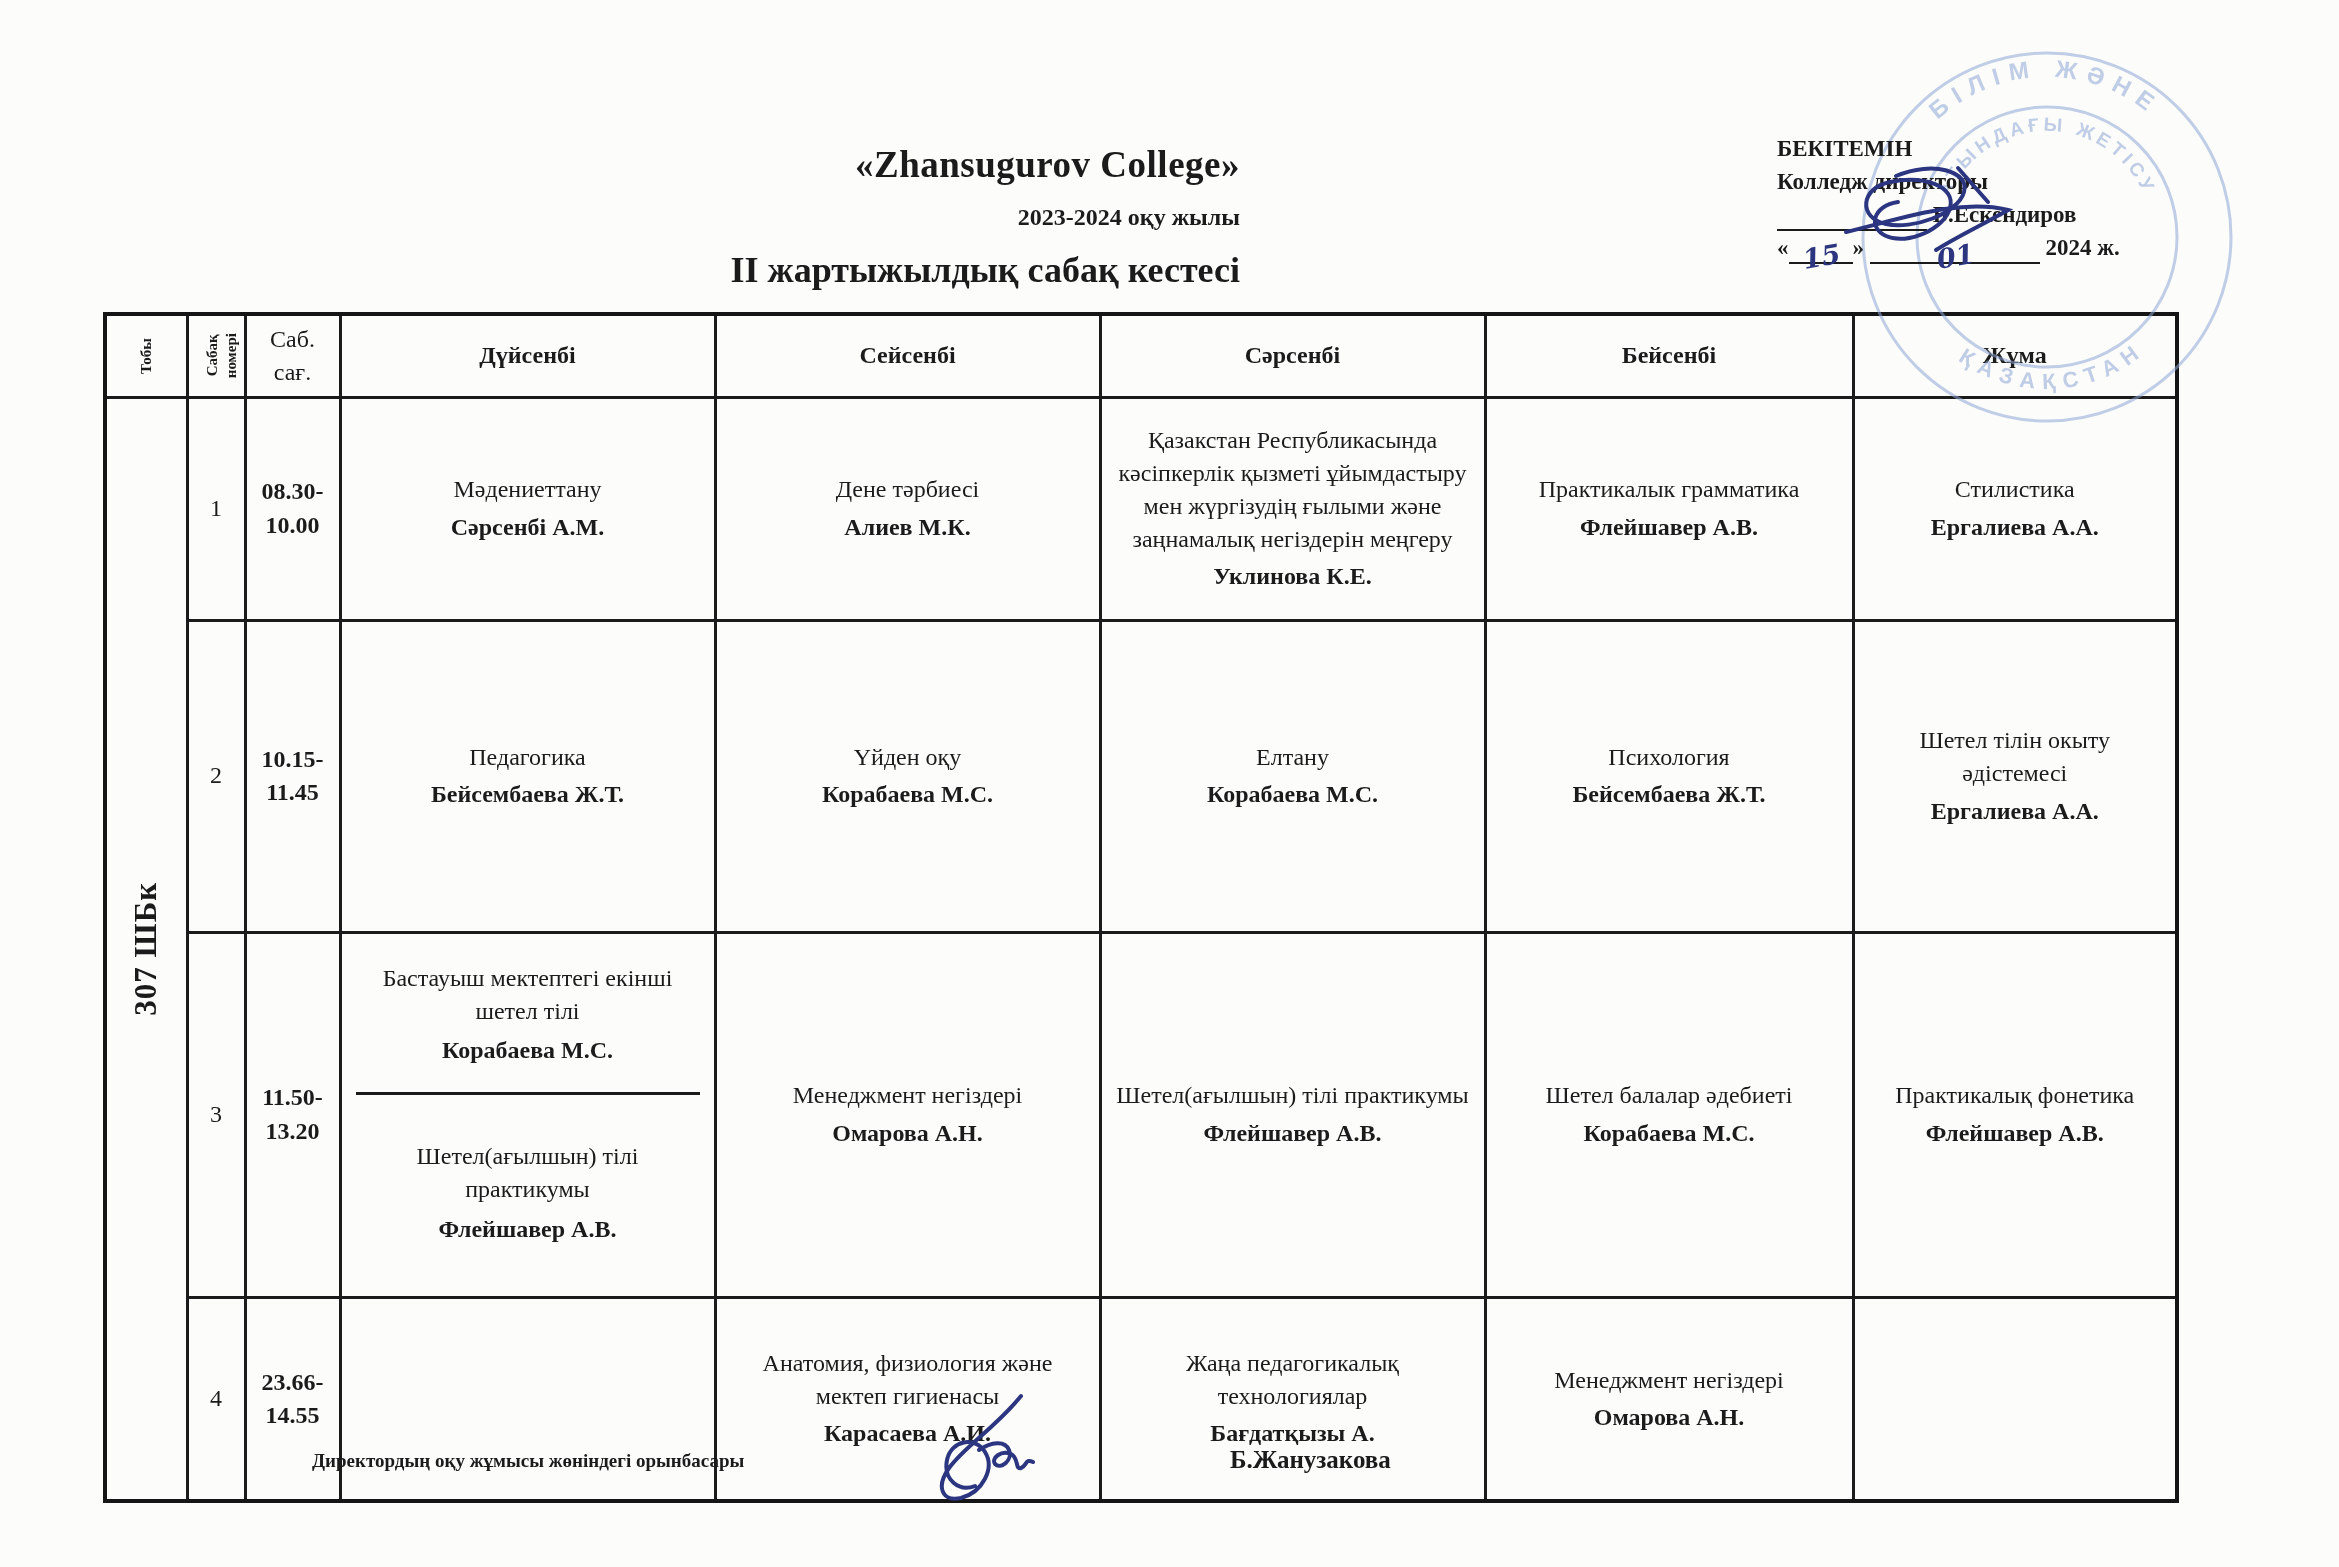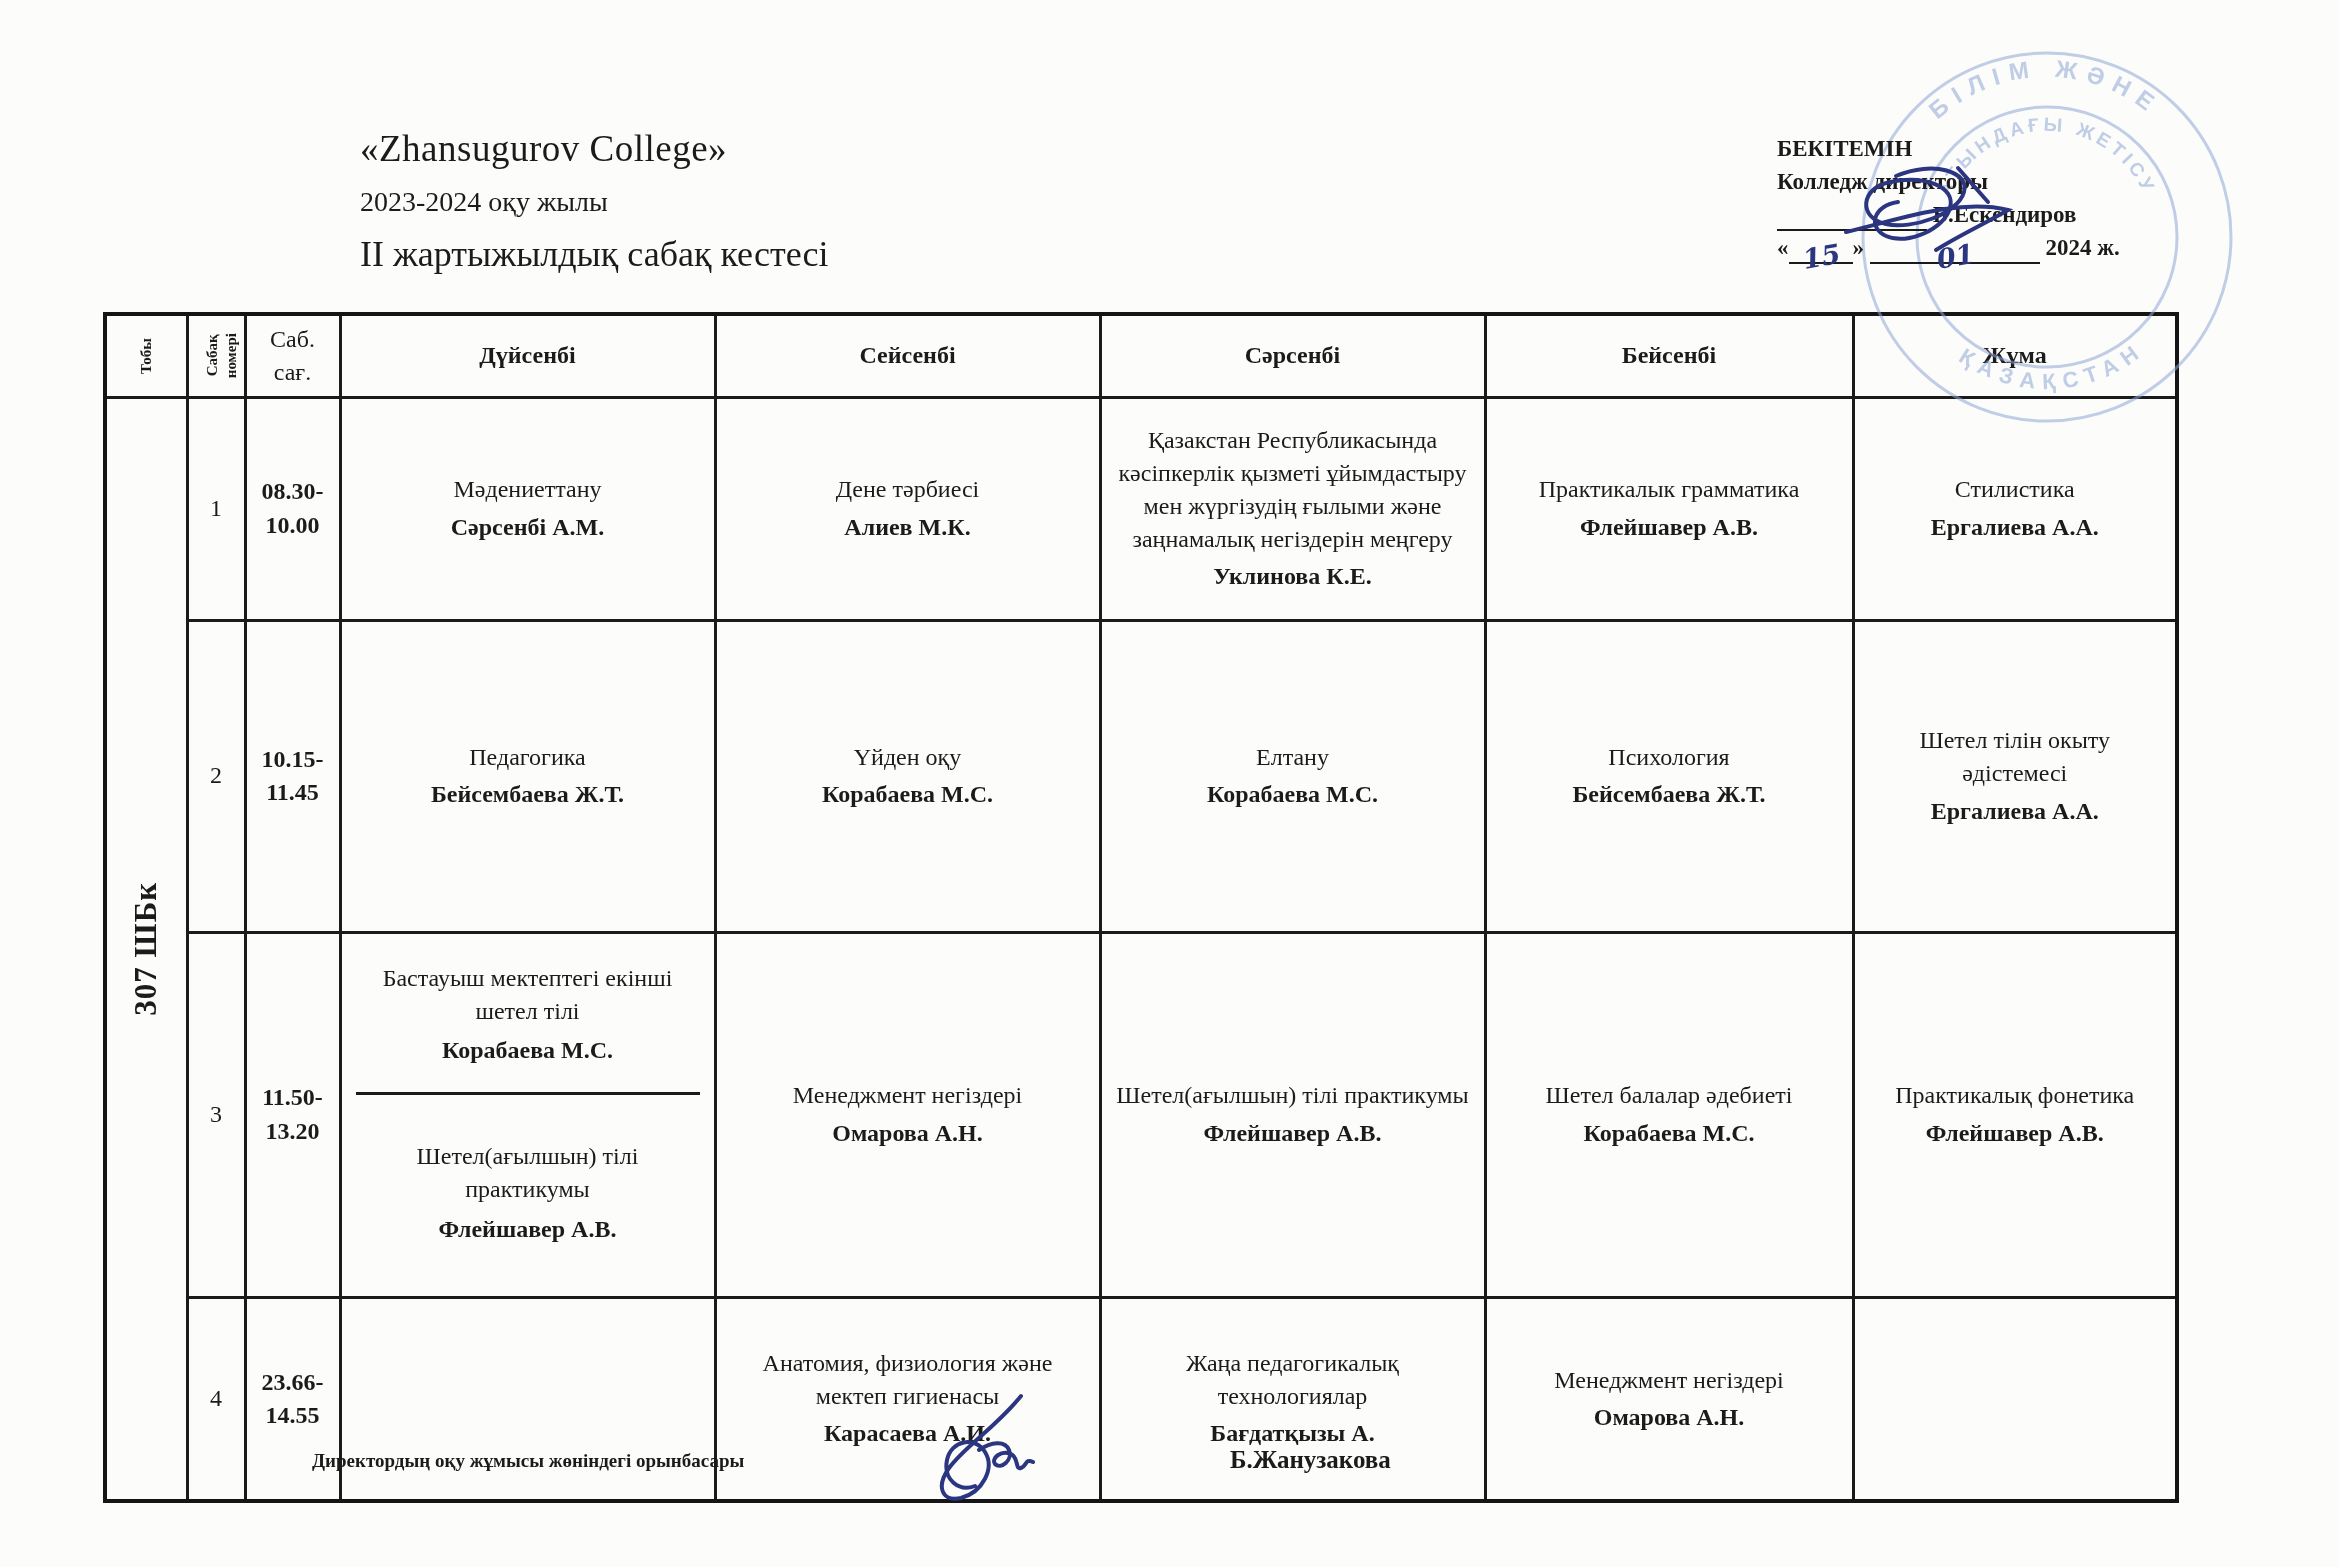--- a/index.html
+++ b/index.html
@@ -6,25 +6,25 @@
   .page{
     position:relative;
     width:2339px;height:1567px;
     background:#fcfcfa;
     font-family:"Liberation Serif","DejaVu Serif",serif;
     color:#1b1b1b;
     overflow:hidden;
   }
   
   .title-block{
-    position:absolute;left:360px;top:122px;width:880px;
-    text-align:left;font-weight:normal;line-height:53px;
+    position:absolute;left:360px;top:138px;width:880px;
+    text-align:right;font-weight:bold;line-height:53px;
   }
   .title-block .t1{font-size:37px;letter-spacing:.5px;}
-  .title-block .t2{font-size:28px;}
+  .title-block .t2{font-size:24px;}
   .title-block .t3{font-size:36px;}
   
   .approval{
     position:absolute;left:1777px;top:132px;width:470px;
     font-weight:bold;font-size:23px;line-height:33px;z-index:4;
   }
   .approval .row{white-space:nowrap;}
   .blank{
     display:inline-block;border-bottom:2px solid #1b1b1b;
     text-align:center;vertical-align:bottom;height:26px;

